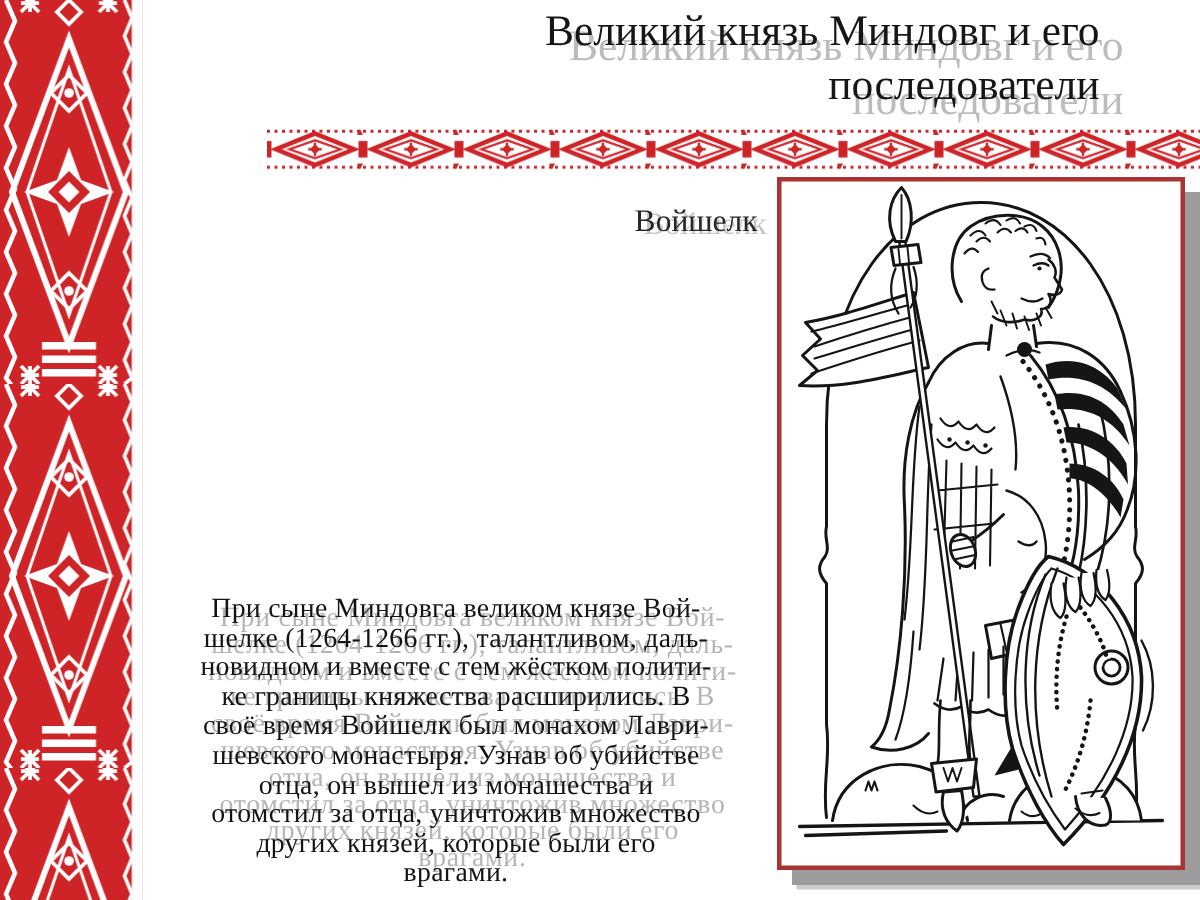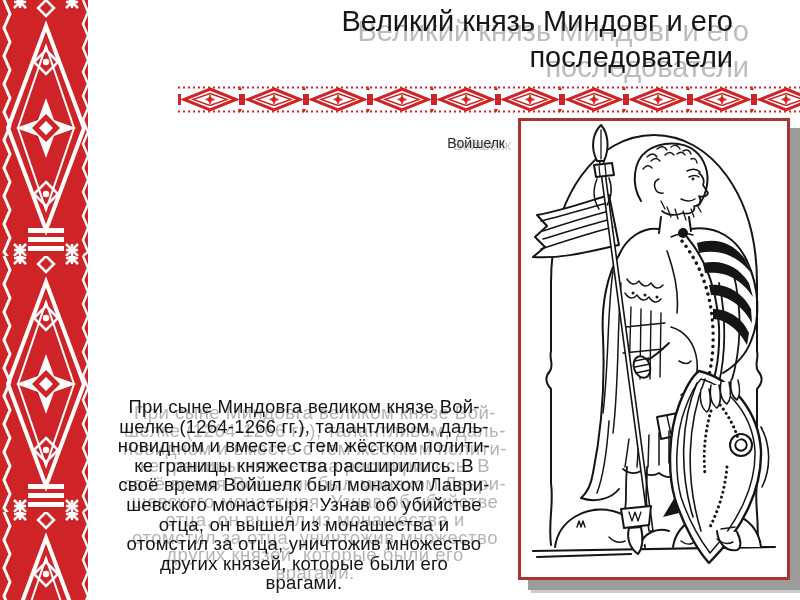--- a/index.html
+++ b/index.html
@@ -1,33 +1,33 @@
 <!DOCTYPE html>
 <html><head>
 <meta charset="utf-8">
 <style>
   html,body{margin:0;padding:0;background:#fff;}
   .slide{
     position:relative;width:800px;height:600px;background:#ffffff;
-    font-family:Liberation Sans, sans-serif;overflow:hidden;
+    font-family:Liberation Serif, serif;overflow:hidden;
   }
   
   .left-ornament{position:absolute;left:0;top:0;width:95px;height:600px;}
   
   .band{position:absolute;left:178px;top:86px;width:622px;height:27px;}
   
   .title{
     position:absolute;top:3px;left:240px;width:493px;text-align:right;
     font-size:29px;line-height:36px;color:#161616;
     text-shadow:16px 10px 0 #bcbcbc;white-space:nowrap;
   }
   
   .caption{
     position:absolute;left:350px;top:135px;width:155px;text-align:right;
-    font-size:14px;color:#262626;text-shadow:6px 2px 0 #c6c6c6;
+    font-size:21px;color:#262626;text-shadow:6px 2px 0 #c6c6c6;
   }
   
   .frame{
     position:absolute;left:518px;top:118px;width:266px;height:456px;
     background:#fff;border:3px solid #a93434;
     box-shadow:10px 10px 0 0 #9c9c9c, 13px 13px 0 0 #cdcdcd;
   }
   .frame svg{display:block;width:266px;height:456px;}
   
   .body-echo{

